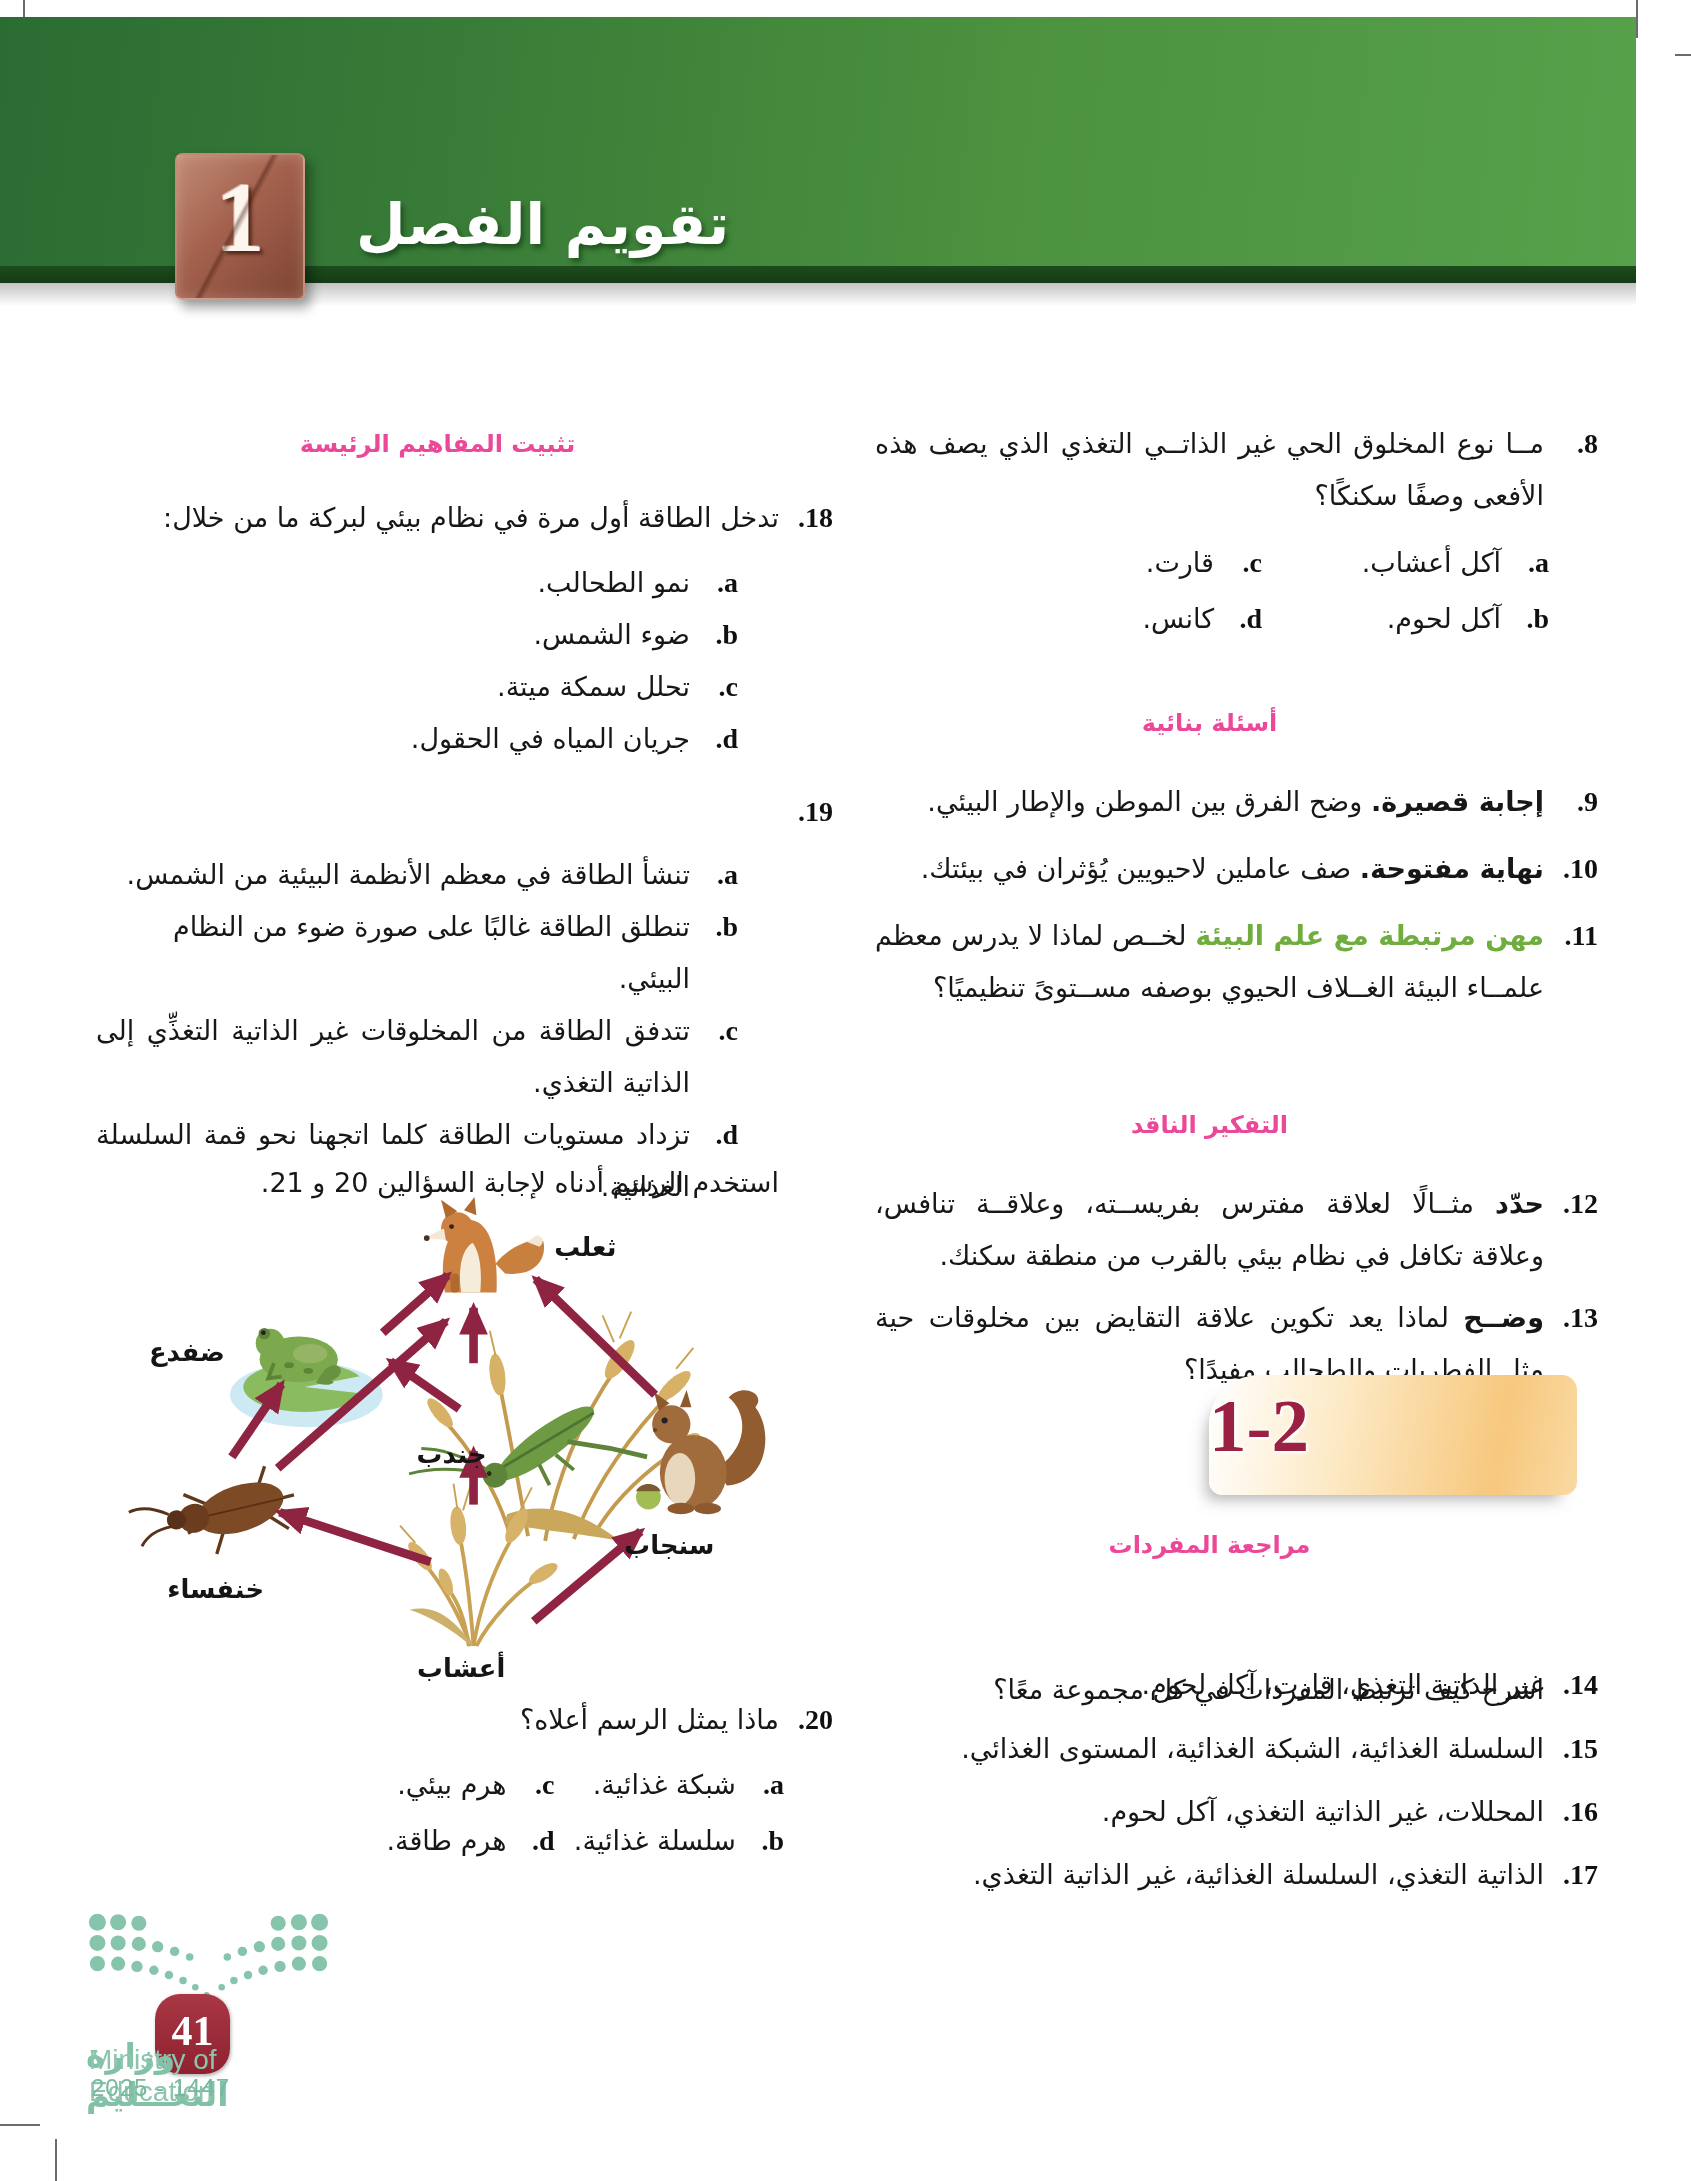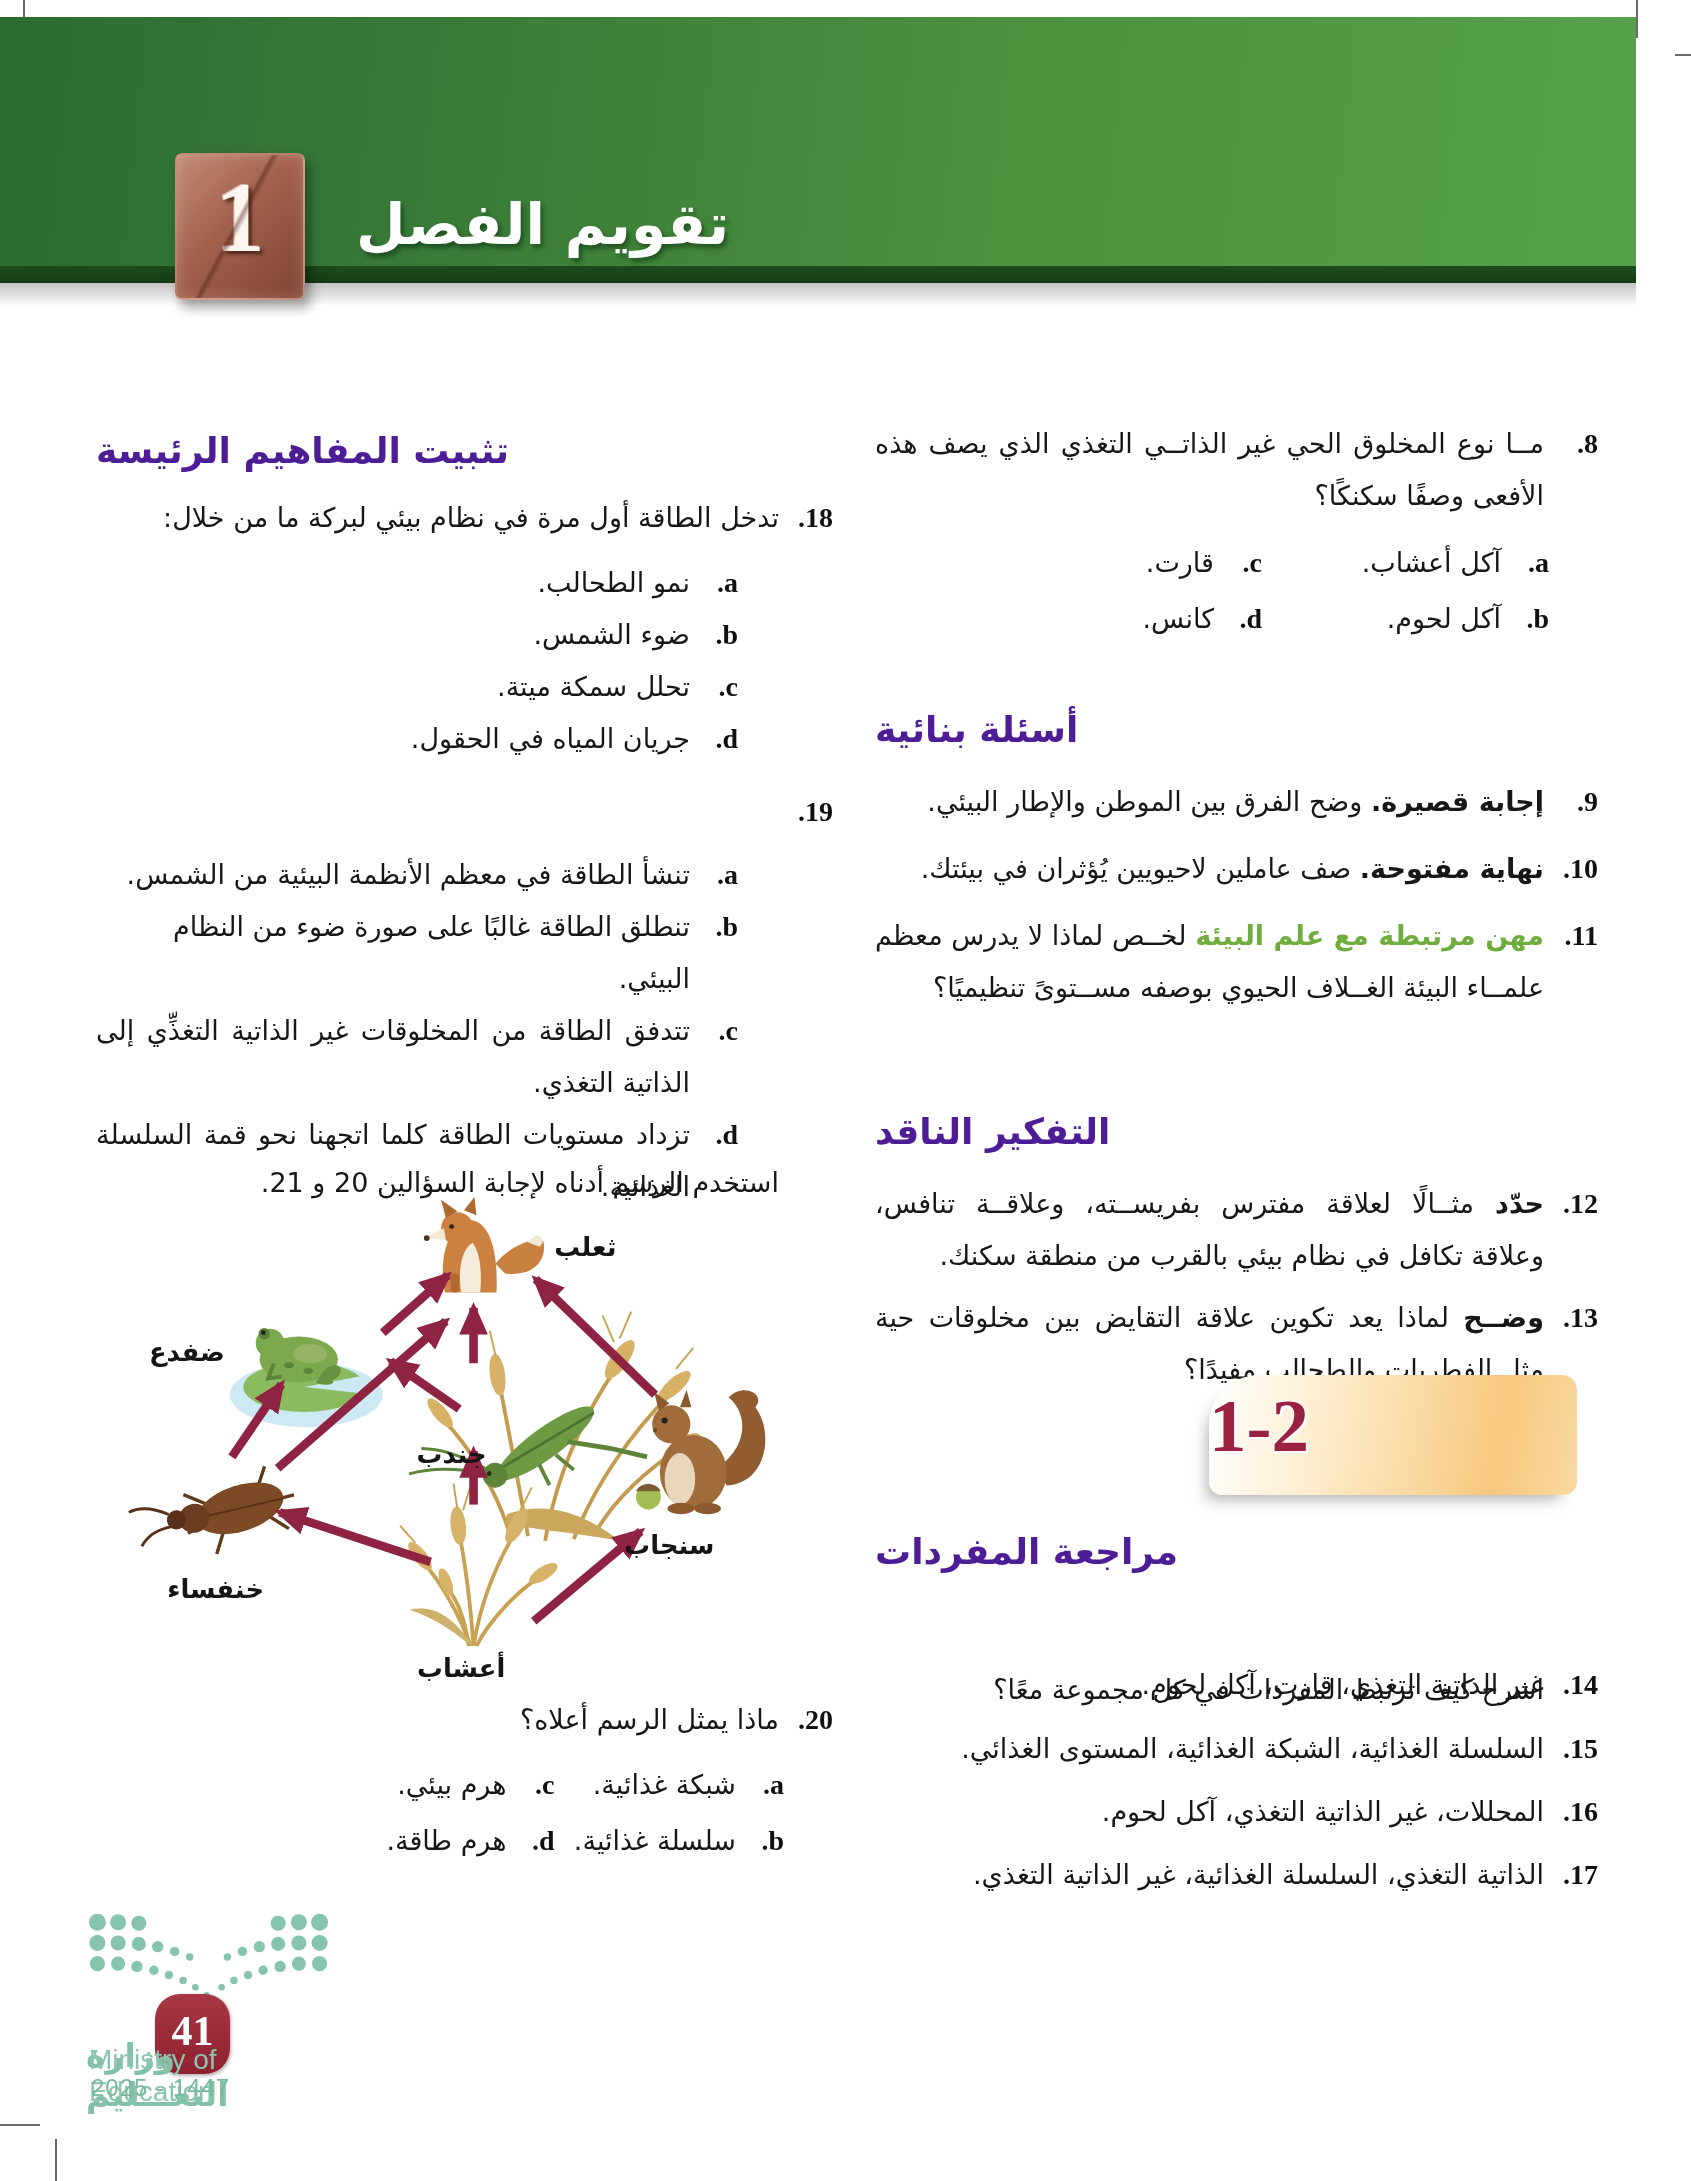--- a/index.html
+++ b/index.html
@@ -29,21 +29,21 @@
   .banner-title{position:absolute;left:356px;top:191px;width:478px;direction:rtl;text-align:left;
           font-weight:bold;font-size:57px;color:#ffffff;
           text-shadow:2.9px 3.8px 4.8px rgba(10,45,12,.55);}
   
   .q{position:absolute;direction:rtl;text-align:justify;font-size:27px;color:#171717;
      line-height:52px;padding-right:54px;}
   .qnum{position:absolute;right:0;top:0;font-family:"Liberation Serif",serif;
      font-weight:bold;font-size:28px;color:#101010;line-height:52px;}
   .lead{font-weight:bold;}
   .lead-green{font-weight:bold;color:#6fae3e;}
-  .sec-h{position:absolute;direction:rtl;text-align:left;font-weight:bold;font-size:36px;color:#4c1d95;}
+  .sec-h{position:absolute;direction:rtl;text-align:center;font-weight:bold;font-size:24px;color:#ec4899;}
   .opt-grid{position:absolute;display:grid;direction:rtl;grid-template-columns:1fr 1fr;row-gap:3.8px;}
   .opt{position:relative;direction:rtl;text-align:right;font-size:27px;color:#171717;
        line-height:52px;padding-right:48px;}
   .olet{position:absolute;right:0;top:0;font-family:"Liberation Serif",serif;
        font-weight:bold;font-size:28px;color:#101010;line-height:52px;}
   .opt-list{position:absolute;}
   
   .sec-badge{position:absolute;left:1209px;top:1375px;width:368px;height:120px;
        border-radius:50px 15.3px 13.4px 13.4px;
        background:linear-gradient(100deg,#ffffff 0%,#fdeccb 32%,#f7c87e 78%,#f9d9a2 100%);

